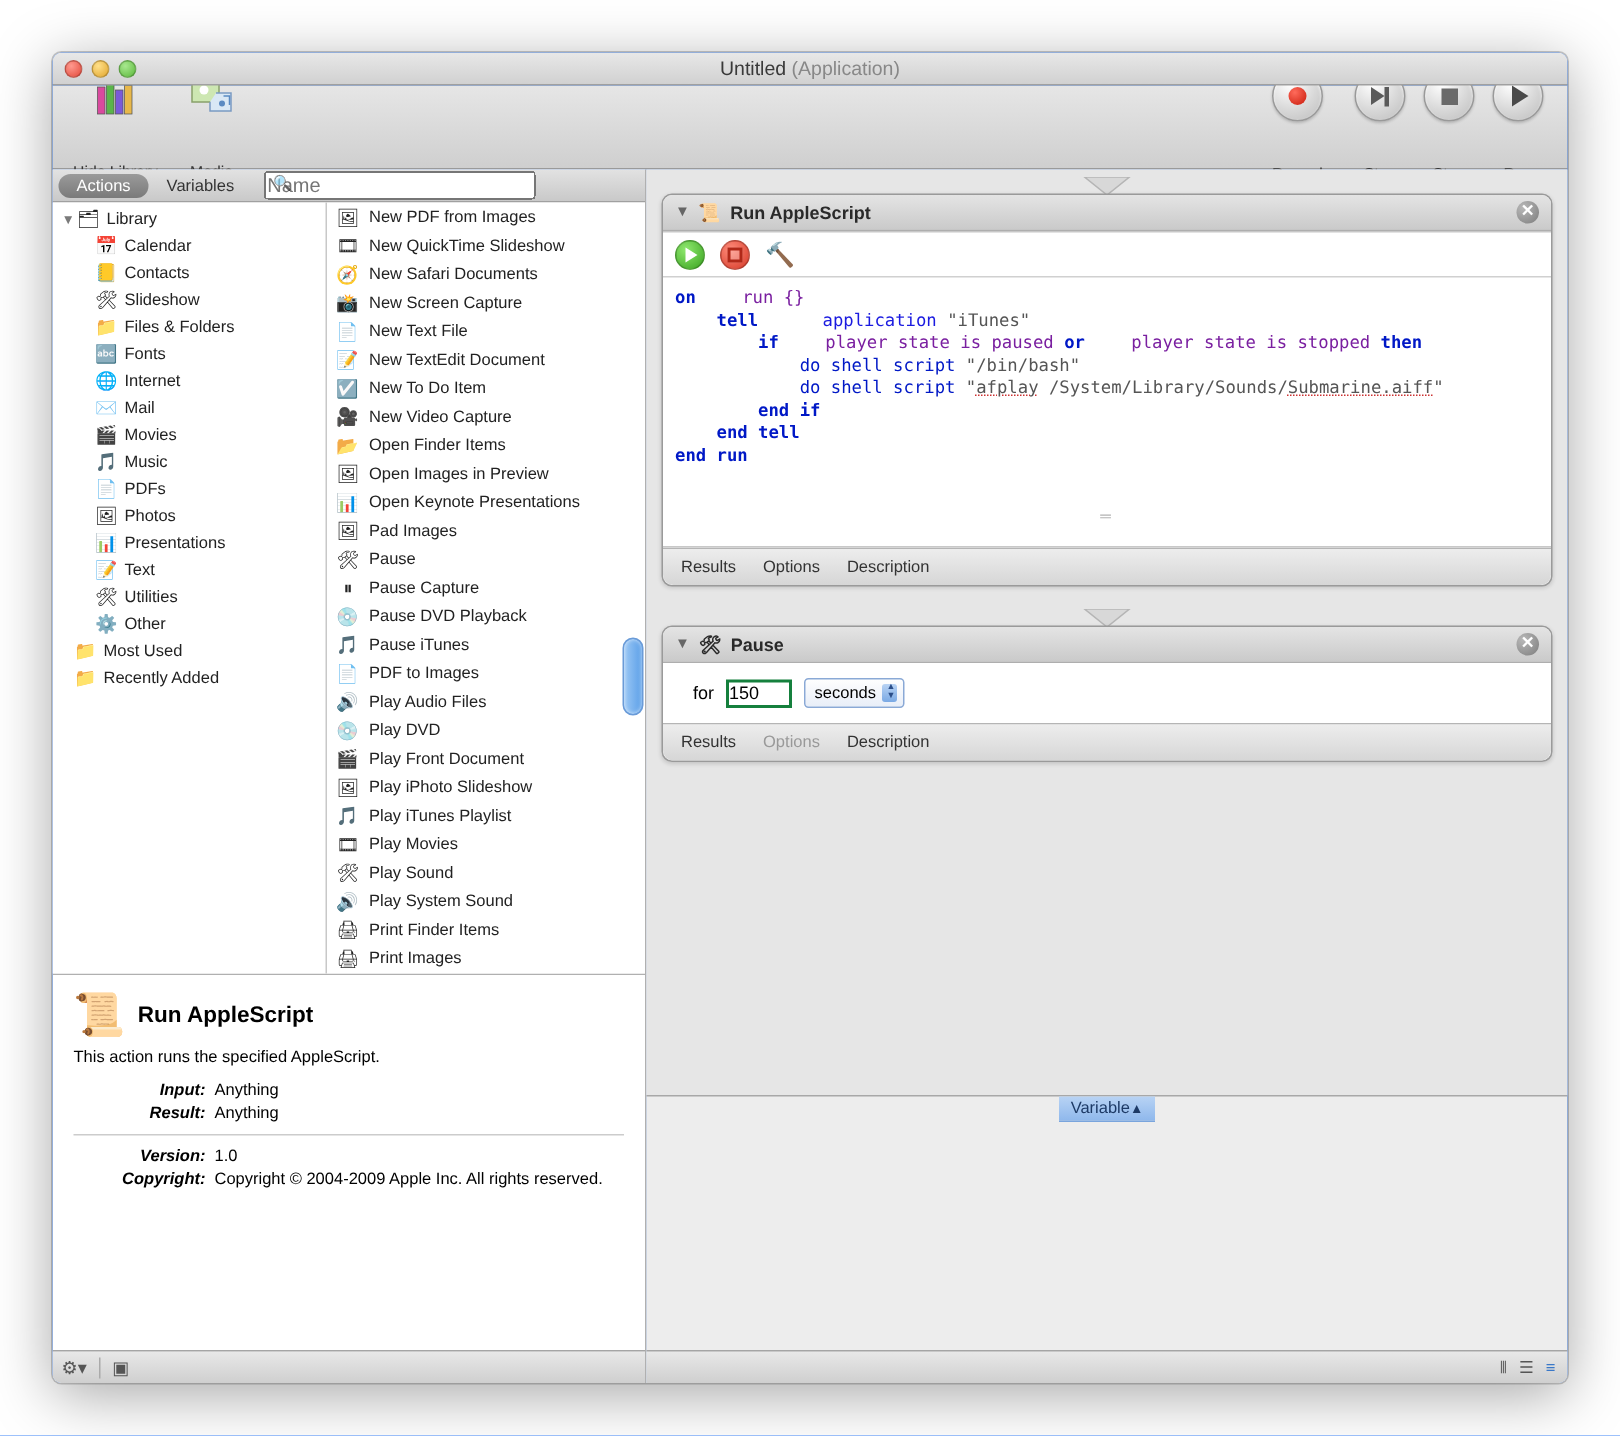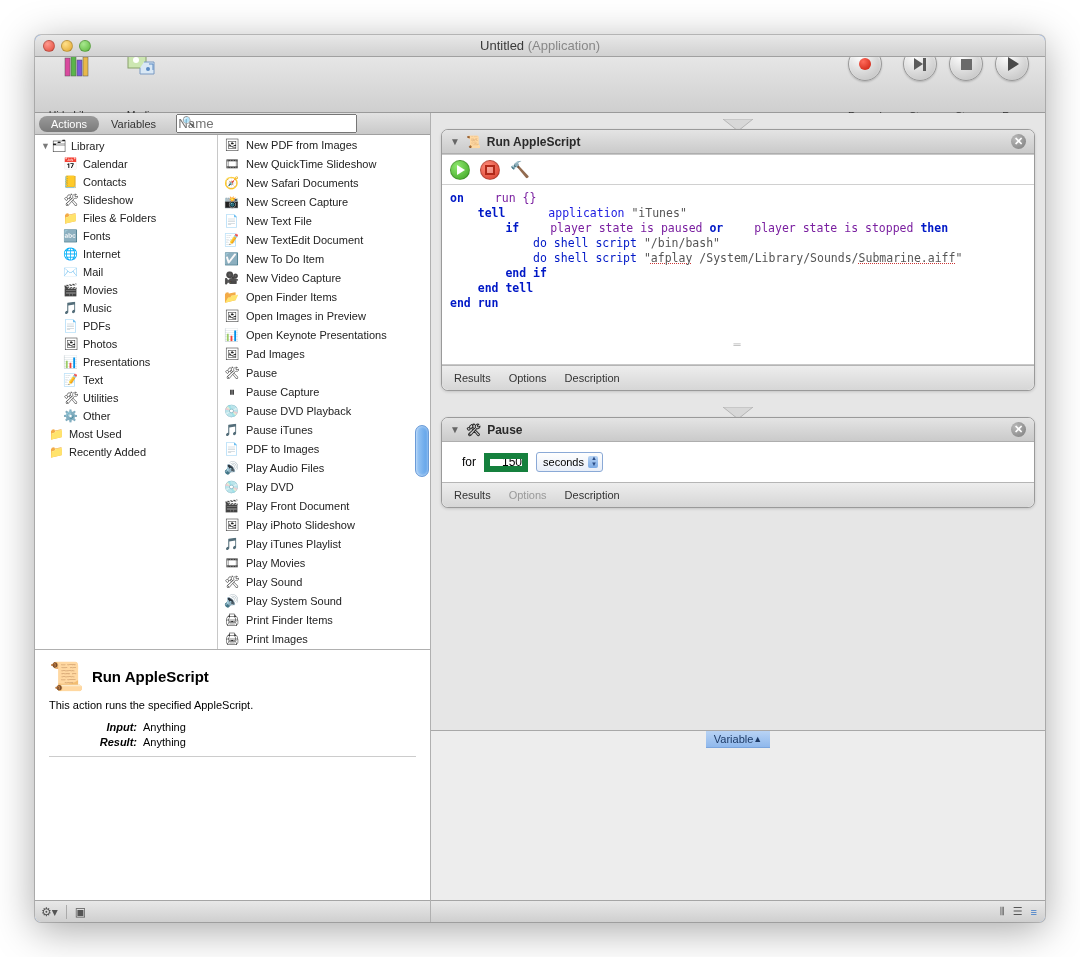--- a/index.html
+++ b/index.html
@@ -70,21 +70,21 @@
 .code { font-family: Monaco, Menlo, Consolas, monospace; font-size: 11.5px; line-height: 15px; padding: 6px 8px 20px; white-space: pre; color: #333; min-height: 160px; }
 .kw { color: #0018c6; font-weight: bold; }
 .cmd { color: #0018c6; }
 .str { color: #555; }
 .ul { text-decoration: underline dotted #cc3333; }
 .appref { color: #1a1ae0; margin-left: 36px; }
 .purple { color: #7a1fa0; padding-left: 24px; }
 .act-footer { height: 25px; background: linear-gradient(#ededed,#d6d6d6); border-top: 1px solid #b5b5b5; display: flex; align-items: center; padding: 0 12px; gap: 18px; font-size: 11px; color: #333; border-bottom-left-radius:7px; border-bottom-right-radius:7px; }
 .act-footer .dim { color: #999; }
 .pause-body { padding: 10px 20px; display: flex; align-items: center; gap: 8px; background:#fff; font-size: 12px; }
-.pause-body input { width: 44px; height: 19px; border: 6px solid #15803d; text-align: right; font-size: 12px; }
+.pause-body input { width: 44px; height: 19px; border: 2px solid #15803d; text-align: left; font-size: 12px; }
 .select { height: 20px; border: 1px solid #8aa9d6; background: linear-gradient(#fefefe,#e8eef8); border-radius: 3px; padding: 0 18px 0 6px; font-size: 11px; position: relative; display:inline-flex;align-items:center; }
 .select::after { content:""; position:absolute; right:4px; top:3px; width:10px; height:12px; background: linear-gradient(#b8d3f4,#7aa9e4); border-radius:2px; }
 .select .chevs { position:absolute; right:5px; top:2px; font-size:6px; line-height:6px; color:#2a4d88; z-index:1; }
 .vars { height: 170px; border-top: 1px solid #a8a8a8; display: flex; flex-direction: column; align-items: center; }
 .vars-head { height: 17px; background: linear-gradient(#b8d3f4,#8fb8ec); border-bottom: 1px solid #7aa5dd; display:flex; align-items:center; padding: 0 8px; font-size: 11px; color: #1d3a66; }
 .vars-head .sort { margin-left: auto; font-size: 9px; }
 .vars-body { flex:1; background: repeating-linear-gradient(#fff 0, #fff 17px, #eef4fb 17px, #eef4fb 34px); }
 .wf-bottombar { height: 22px; background: linear-gradient(#e8e8e8,#cfcfcf); border-top: 1px solid #a5a5a5; display:flex; align-items:center; padding: 0 8px; gap:8px; color:#555; }
 .grip { height:25px; text-align:center; color:#b5b5b5; font-size:10px; letter-spacing:2px; margin-top:-6px; }
 .books-svg rect { stroke:#555; stroke-width:.5; }
@@ -372,20 +372,26 @@
           <h2>Run AppleScript</h2>
         </div>
         <p>This action runs the specified AppleScript.</p>
         <div class="kv">
           <div class="k">Input:</div>
           <div>Anything</div>
           <div class="k">Result:</div>
           <div>Anything</div>
         </div>
         <hr>
+        <div class="kv">
+          <div class="k">Version:</div>
+          <div>1.0</div>
+          <div class="k">Copyright:</div>
+          <div>Copyright © 2004-2009 Apple Inc.  All rights reserved.</div>
+        </div>
       </div>
 
       <div class="bottombar">
         <span>⚙︎▾</span>
         <span style="border-left:1px solid #aaa;height:14px"></span>
         <span>▣</span>
       </div>
     </div>
 
     <div class="right">

